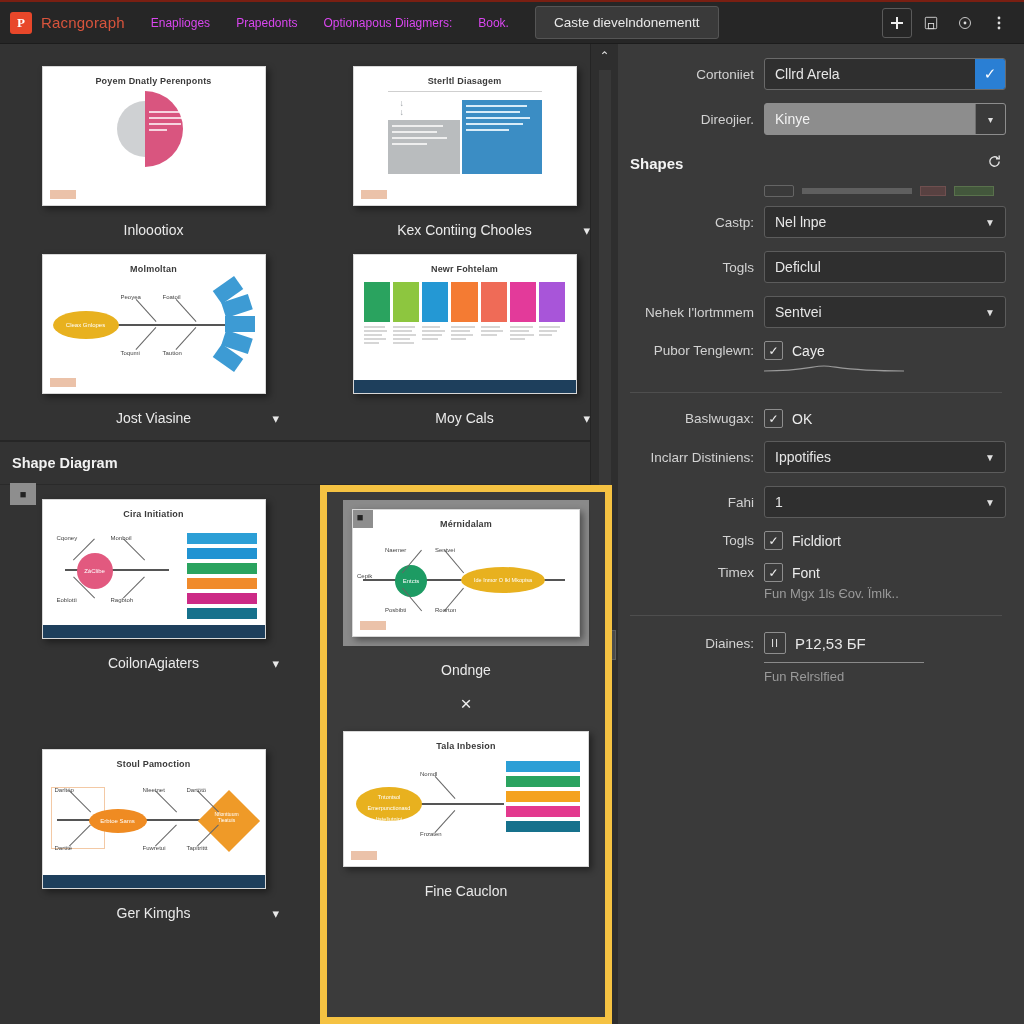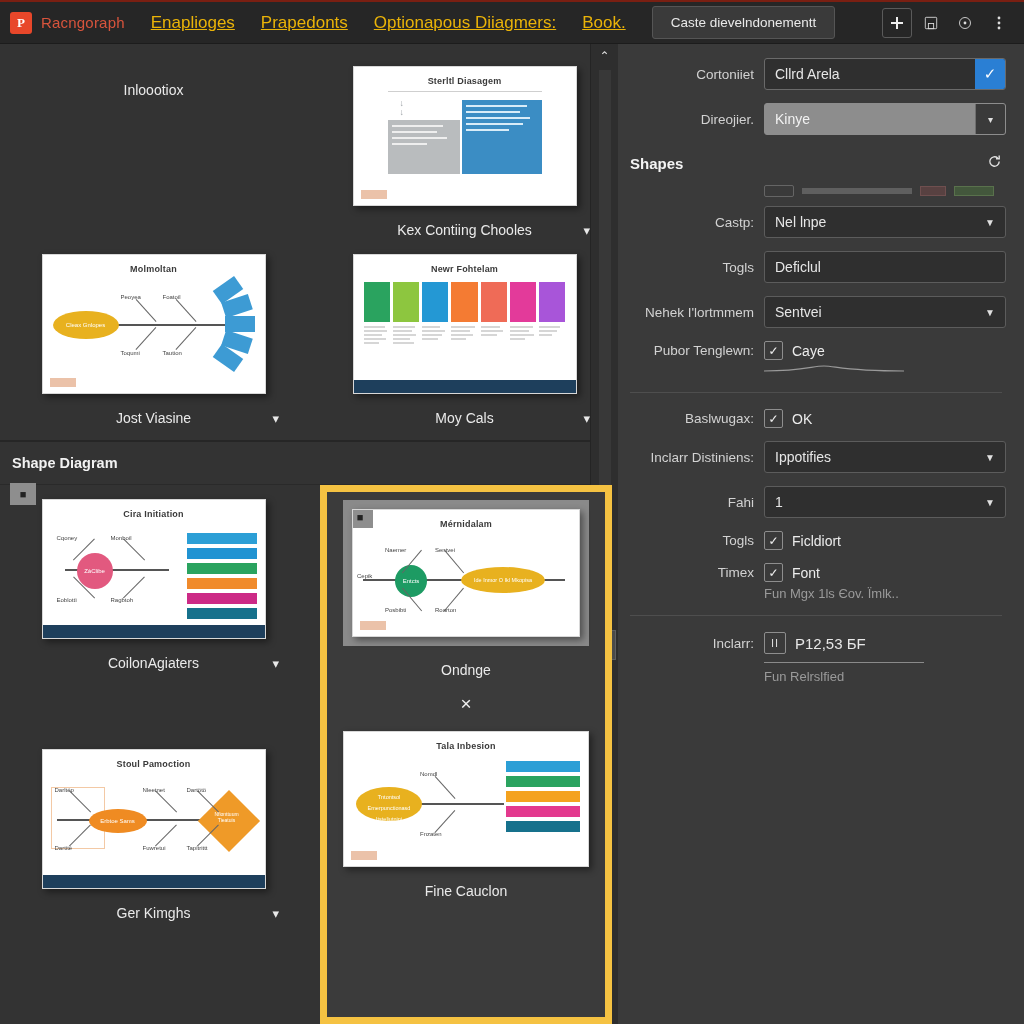--- a/index.html
+++ b/index.html
@@ -27,21 +27,21 @@
   .brand { display: flex; align-items: center; gap: 9px; margin-right: 26px; }
   .brand-mark {
     width: 22px; height: 22px; border-radius: 3px;
     background: #e8472a;
     display: flex; align-items: center; justify-content: center;
     color: #fff; font-weight: bold; font-size: 13px;
     font-family: "Liberation Serif", serif;
   }
   .brand-name { color: #d8543c; font-size: 15px; letter-spacing: .2px; }
   .menu { display: flex; align-items: center; gap: 26px; }
-  .menu-item { color: #eab308; font-size: 17px; white-space: nowrap; text-decoration: underline; }
+  .menu-item { color: #d946ef; font-size: 12px; white-space: nowrap; }
   .topbar-cta {
     margin-left: 26px;
     background: #3a3a3a;
     border: 1px solid #555;
     border-radius: 3px;
     color: #e9e9e9; font-size: 13.5px;
     padding: 8px 18px; white-space: nowrap;
   }
   .topbar-spacer { flex: 1; }
   .tb-icons { display: flex; align-items: center; gap: 4px; }
@@ -339,20 +339,34 @@
   </div>
 
   <div class="body">
 
     <div class="gallery-wrap">
 
       <div class="sect-top">
         <div class="thumb-grid">
 
           <div class="thumb-cell">
+            <div class="thumb-frame">
+              <div class="slide-title">Poyem Dnatly Perenponts</div>
+              <div class="pie-wrap">
+                <div class="pie-grey"></div>
+                <div class="pie-pink"></div>
+                <div class="pie-lines">
+                  <div class="tinyline" style="width:30px"></div>
+                  <div class="tinyline" style="width:34px"></div>
+                  <div class="tinyline" style="width:32px"></div>
+                  <div class="tinyline" style="width:18px"></div>
+                </div>
+              </div>
+              <div class="logo-chip"></div>
+            </div>
             <div class="thumb-caption">
               <span class="cap-text">Inloootiox</span>
             </div>
           </div>
 
           <div class="thumb-cell">
             <div class="thumb-frame">
               <div class="slide-title">Sterltl Diasagem</div>
               <div class="stand">
                 <div class="stand-rule"></div>
@@ -762,21 +776,21 @@
             <span class="cbtxt">Font</span>
           </div>
         </div>
       </div>
 
       <div class="hint">Fun Mgх 1ls Єov. Їmlk..</div>
 
       <div class="divider"></div>
 
       <div class="row" style="margin-bottom:4px">
-        <div class="lbl">Inclarr:</div>
+        <div class="lbl">Diaines:</div>
         <div class="ctl">
           <div class="cbrow">
             <span class="pill">II</span>
             <span class="valtext">Р12,53 БF</span>
           </div>
         </div>
       </div>
       <div class="underline"></div>
       <div class="hint" style="margin-top:0">Fun Relrslfied</div>
 

